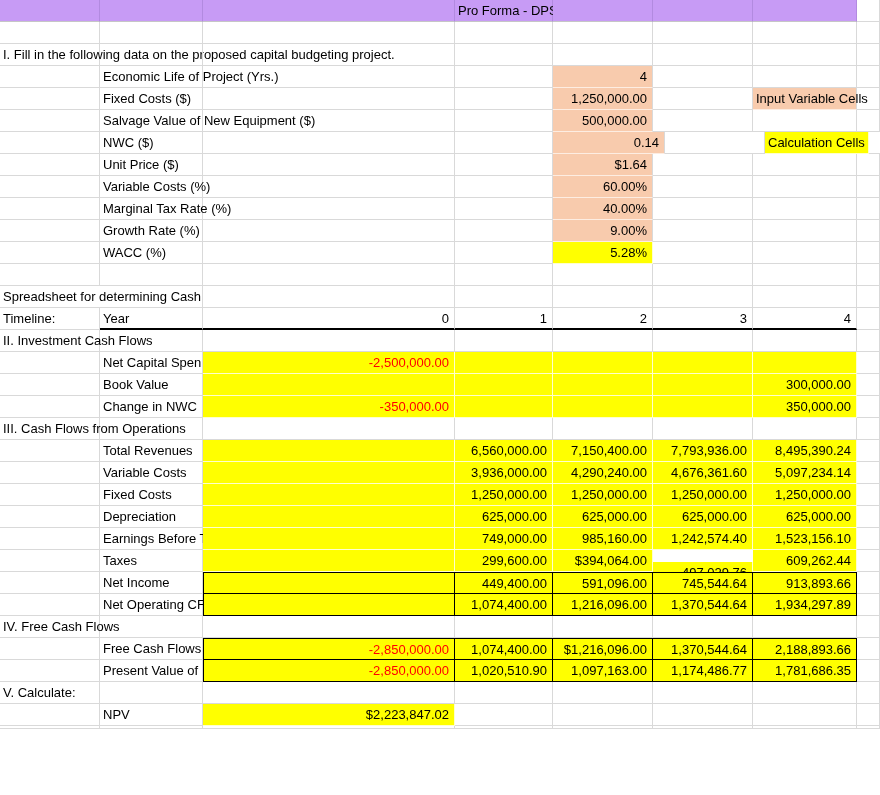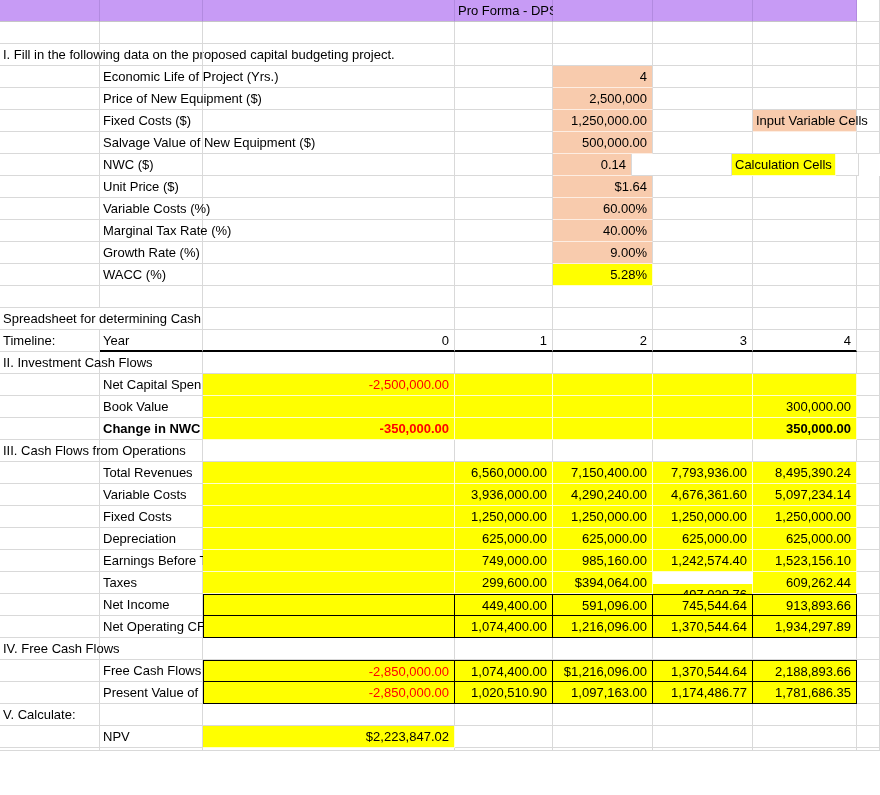--- a/index.html
+++ b/index.html
@@ -65,30 +65,20 @@
       <div class="cell" style="width: 103px;"><span class="txt">Economic Life of Project (Yrs.)</span></div>
       <div class="cell" style="width: 252px;"></div>
       <div class="cell" style="width: 98px;"></div>
       <div class="cell f-o ar" style="width: 100px;"><span class="txt">4</span></div>
       <div class="cell" style="width: 100px;"></div>
       <div class="cell" style="width: 104px;"></div>
       <div class="cell" style="width: 23px;"></div>
     </div>
     <div class="row" style="height: 22px;">
       <div class="cell" style="width: 100px;"></div>
-      <div class="cell" style="width: 103px;"><span class="txt">Price of New Equipment ($)</span></div>
-      <div class="cell" style="width: 252px;"></div>
-      <div class="cell" style="width: 98px;"></div>
-      <div class="cell f-o ar" style="width: 100px;"><span class="txt">2,500,000</span></div>
-      <div class="cell" style="width: 100px;"></div>
-      <div class="cell" style="width: 104px;"></div>
-      <div class="cell" style="width: 23px;"></div>
-    </div>
-    <div class="row" style="height: 22px;">
-      <div class="cell" style="width: 100px;"></div>
       <div class="cell" style="width: 103px;"><span class="txt">Fixed Costs ($)</span></div>
       <div class="cell" style="width: 252px;"></div>
       <div class="cell" style="width: 98px;"></div>
       <div class="cell f-o ar" style="width: 100px;"><span class="txt">1,250,000.00</span></div>
       <div class="cell" style="width: 100px;"></div>
       <div class="cell f-o" style="width: 104px;"><span class="txt">Input Variable Cells</span></div>
       <div class="cell" style="width: 23px;"></div>
     </div>
     <div class="row" style="height: 22px;">
       <div class="cell" style="width: 100px;"></div>
@@ -98,21 +88,21 @@
       <div class="cell f-o ar" style="width: 100px;"><span class="txt">500,000.00</span></div>
       <div class="cell" style="width: 100px;"></div>
       <div class="cell" style="width: 104px;"></div>
       <div class="cell" style="width: 23px;"></div>
     </div>
     <div class="row" style="height: 22px;">
       <div class="cell" style="width: 100px;"></div>
       <div class="cell" style="width: 103px;"><span class="txt">NWC ($)</span></div>
       <div class="cell" style="width: 252px;"></div>
       <div class="cell" style="width: 98px;"></div>
-      <div class="cell f-o ar" style="width: 79px;"><span class="txt">0.14</span></div>
+      <div class="cell f-o ar" style="width: 112px;"><span class="txt">0.14</span></div>
       <div class="cell" style="width: 100px;"></div>
       <div class="cell f-y" style="width: 104px;"><span class="txt">Calculation Cells</span></div>
       <div class="cell" style="width: 23px;"></div>
     </div>
     <div class="row" style="height: 22px;">
       <div class="cell" style="width: 100px;"></div>
       <div class="cell" style="width: 103px;"><span class="txt">Unit Price ($)</span></div>
       <div class="cell" style="width: 252px;"></div>
       <div class="cell" style="width: 98px;"></div>
       <div class="cell f-o ar" style="width: 100px;"><span class="txt">$1.64</span></div>
@@ -212,21 +202,21 @@
     <div class="row" style="height: 22px;">
       <div class="cell" style="width: 100px;"></div>
       <div class="cell" style="width: 103px;"><span class="txt">Book Value</span></div>
       <div class="cell f-y" style="width: 252px;"></div>
       <div class="cell f-y" style="width: 98px;"></div>
       <div class="cell f-y" style="width: 100px;"></div>
       <div class="cell f-y" style="width: 100px;"></div>
       <div class="cell f-y ar" style="width: 104px;"><span class="txt">300,000.00</span></div>
       <div class="cell" style="width: 23px;"></div>
     </div>
-    <div class="row" style="height: 22px; font-weight: bold;">
+    <div class="row" style="height: 22px;">
       <div class="cell" style="width: 100px;"></div>
       <div class="cell" style="width: 103px;"><span class="txt">Change in NWC</span></div>
       <div class="cell f-y ar tc-r" style="width: 252px;"><span class="txt">-350,000.00</span></div>
       <div class="cell f-y" style="width: 98px;"></div>
       <div class="cell f-y" style="width: 100px;"></div>
       <div class="cell f-y" style="width: 100px;"></div>
       <div class="cell f-y ar" style="width: 104px;"><span class="txt">350,000.00</span></div>
       <div class="cell" style="width: 23px;"></div>
     </div>
     <div class="row" style="height: 22px;">

